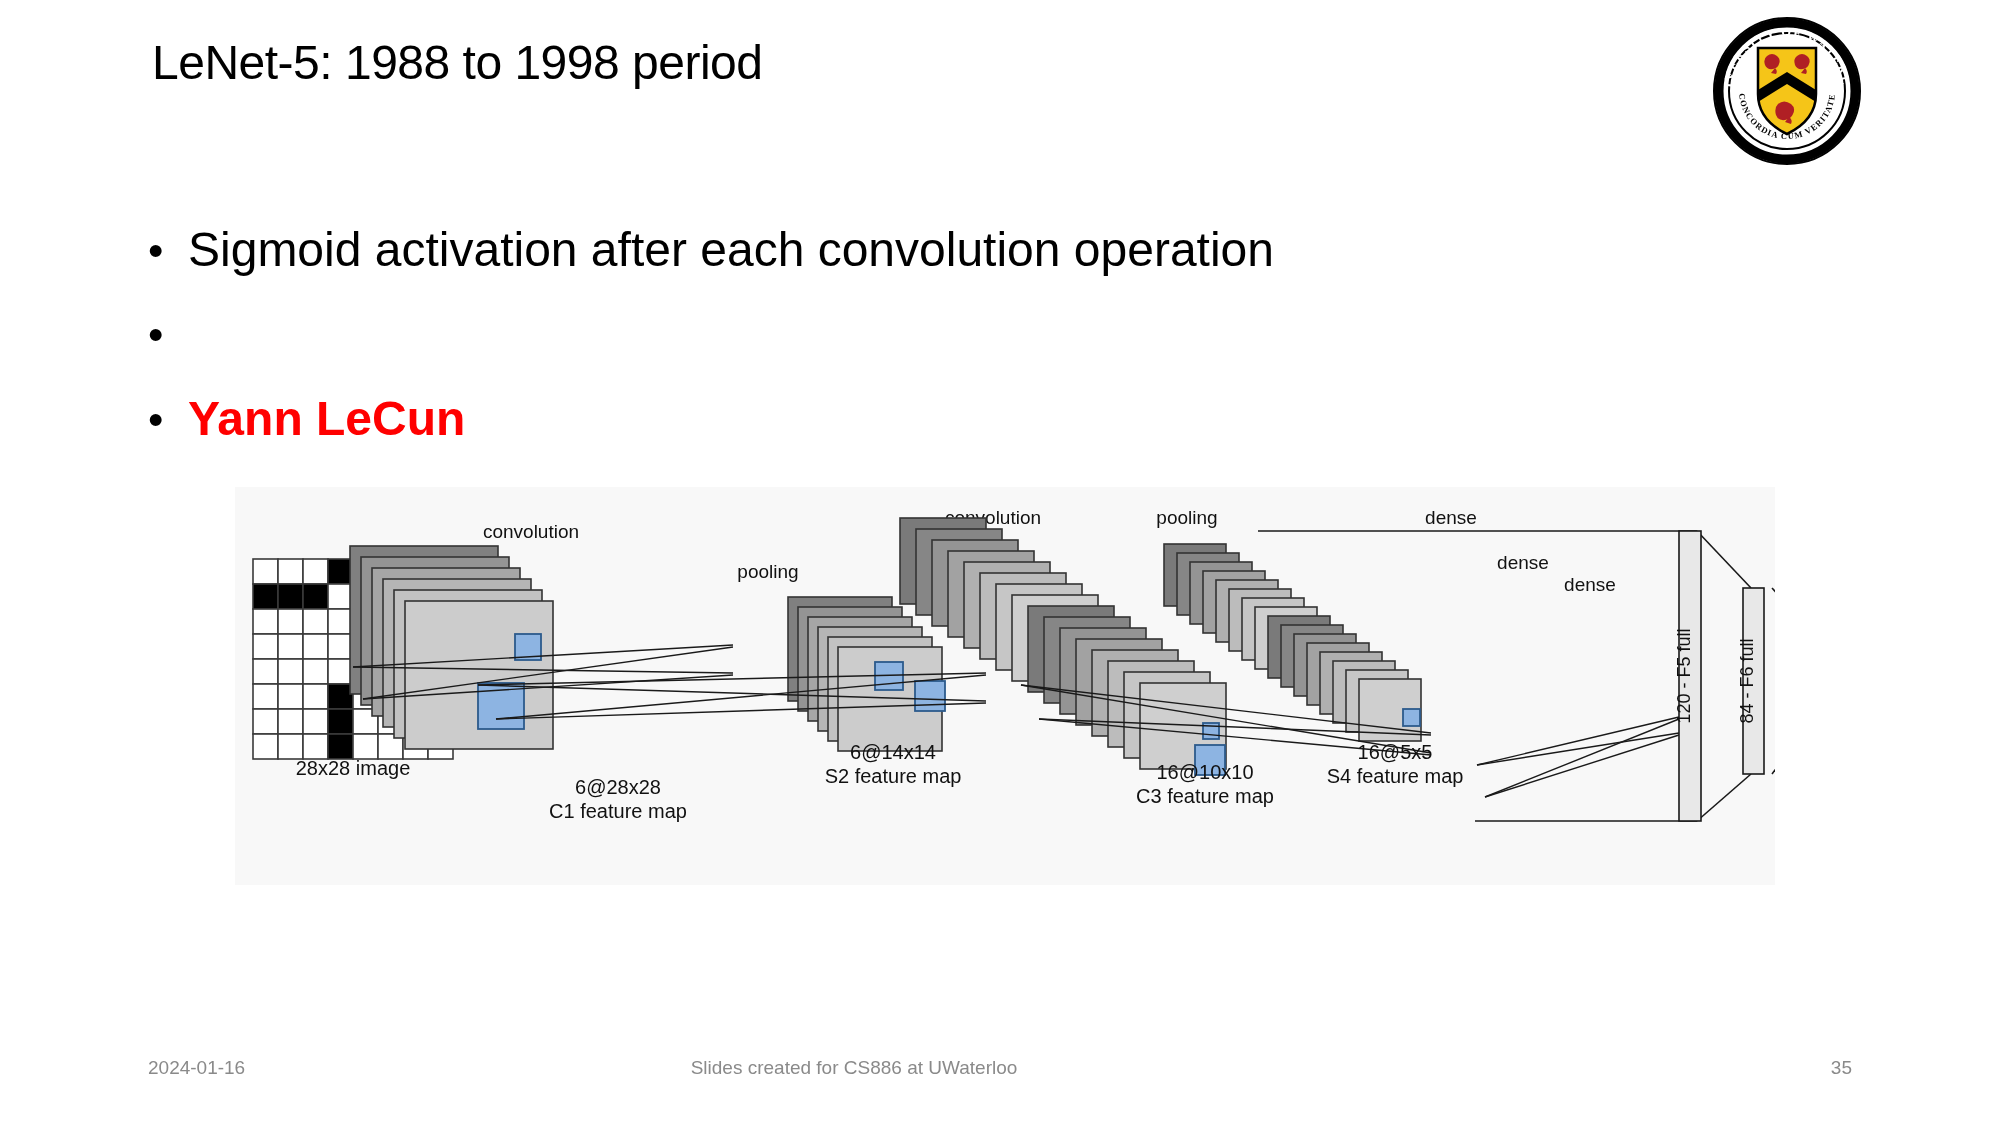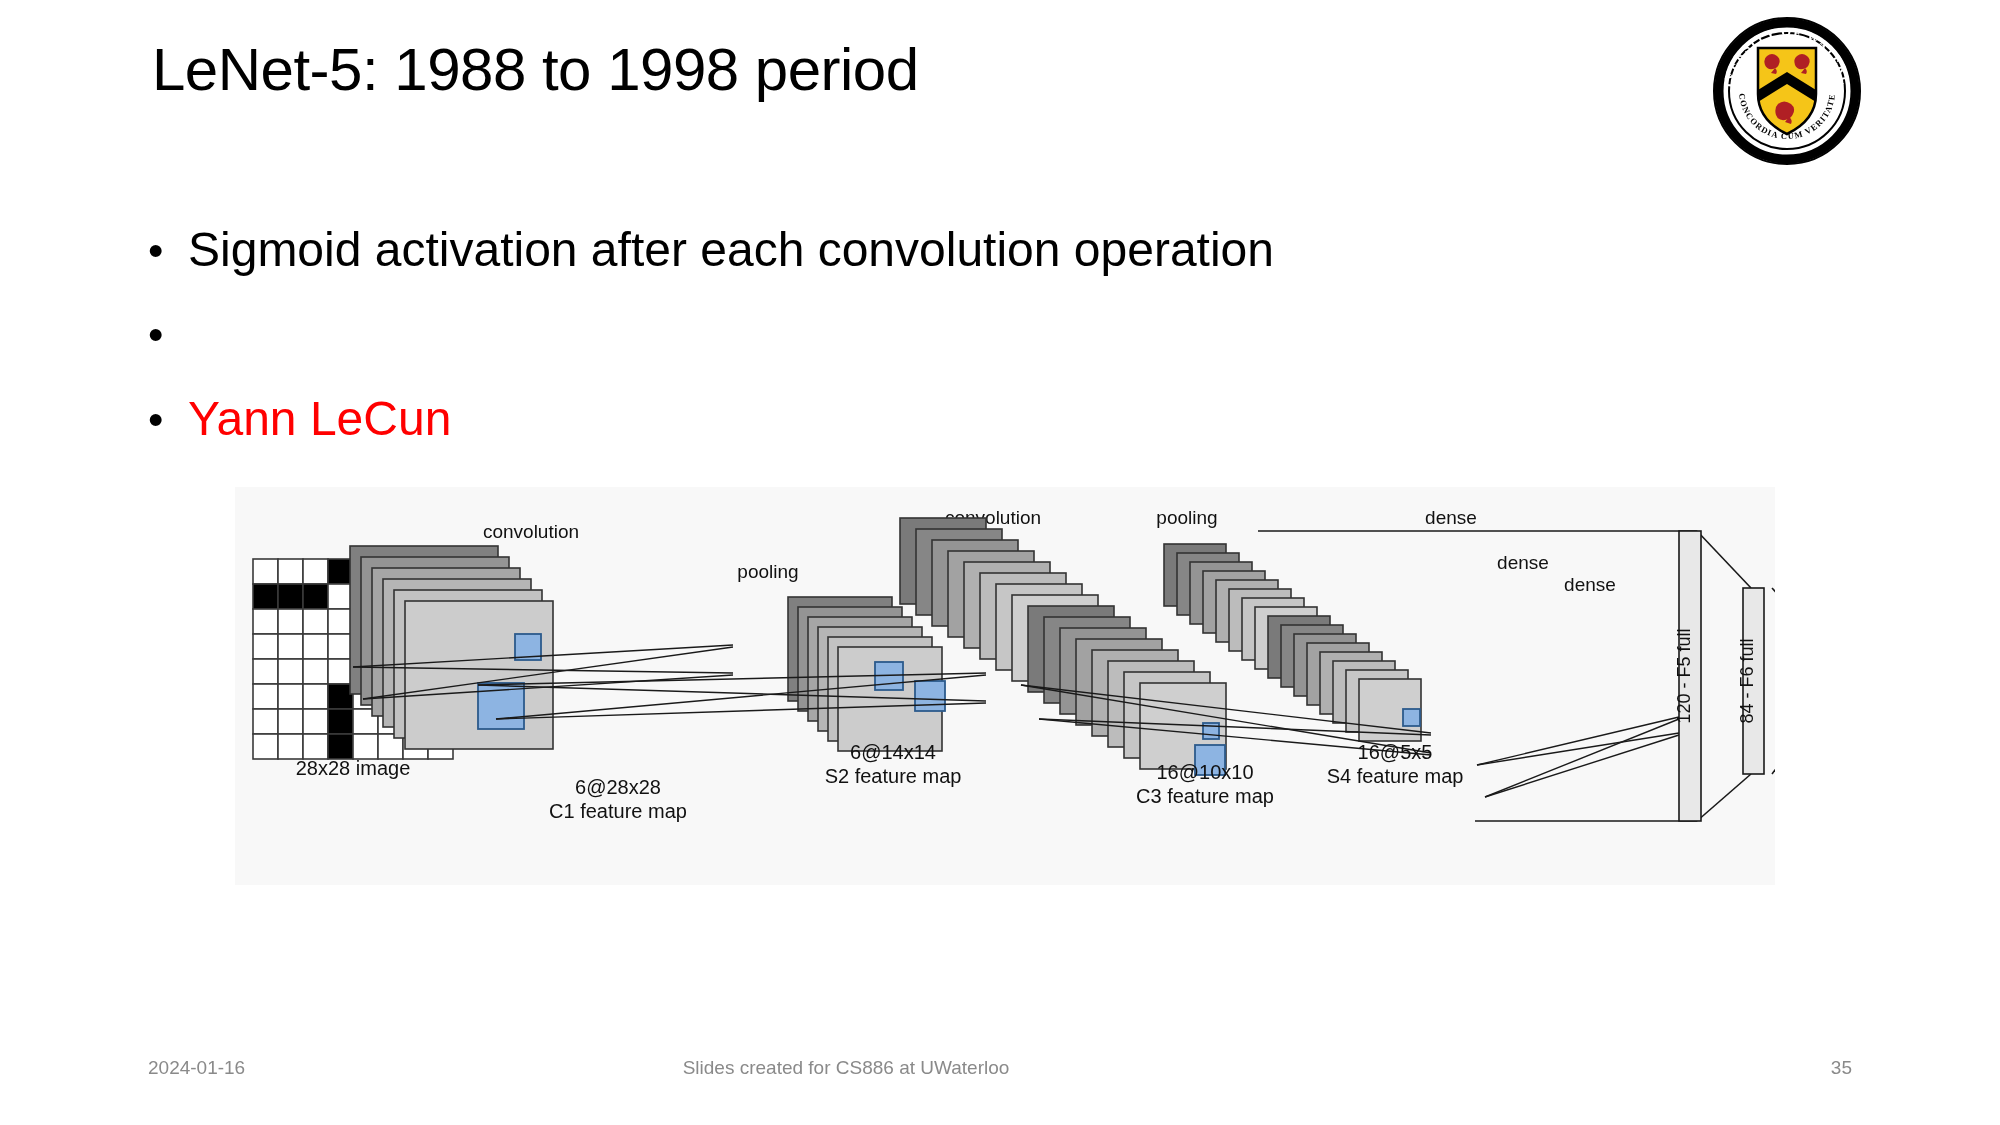--- a/index.html
+++ b/index.html
@@ -15,21 +15,21 @@
     font-family: "Liberation Sans", sans-serif;
     color: #000000;
   }
 
   
   #slide-title {
     position: absolute;
     left: 152px;
     top: 34px;
     width: 1480px;
-    font-size: 60px;
+    font-size: 48px;
     line-height: 1.2;
     font-weight: 400;
     color: #000000;
     letter-spacing: -0.5px;
     white-space: nowrap;
   }
 
   
   #uw-logo {
     position: absolute;
@@ -54,21 +54,21 @@
     color: #000000;
   }
   .bullet-dot {
     width: 40px;
     flex: 0 0 40px;
     font-size: 44px;
     color: #000000;
     line-height: 84px;
   }
   .bullet-text { white-space: nowrap; }
-  .bullet-row.accent .bullet-text { color: #FF0000; }
+  .bullet-row.accent .bullet-text { color: #FF0000; font-weight: bold; }
 
   
   #lenet-figure {
     position: absolute;
     left: 235px;
     top: 487px;
     width: 1540px;
     height: 398px;
     background: #f8f8f8;
     text-align: right;
@@ -77,21 +77,21 @@
 
   
   .footer-text {
     position: absolute;
     bottom: 46px;
     font-size: 19px;
     color: #8a8a8a;
     font-family: "Liberation Sans", sans-serif;
   }
   #footer-date  { left: 148px; }
-  #footer-center{ left: 0; width: 1692px; text-align: center; }
+  #footer-center{ left: 8px; width: 1692px; text-align: center; }
   #footer-page  { right: 148px; text-align: right; }
 </style>
 </head>
 <body>
 
 <div id="slide-title">LeNet-5: 1988 to 1998 period</div>
 
 <div id="uw-logo">
   <svg viewBox="0 0 150 150" width="150" height="150" aria-hidden="true">
     <defs>

